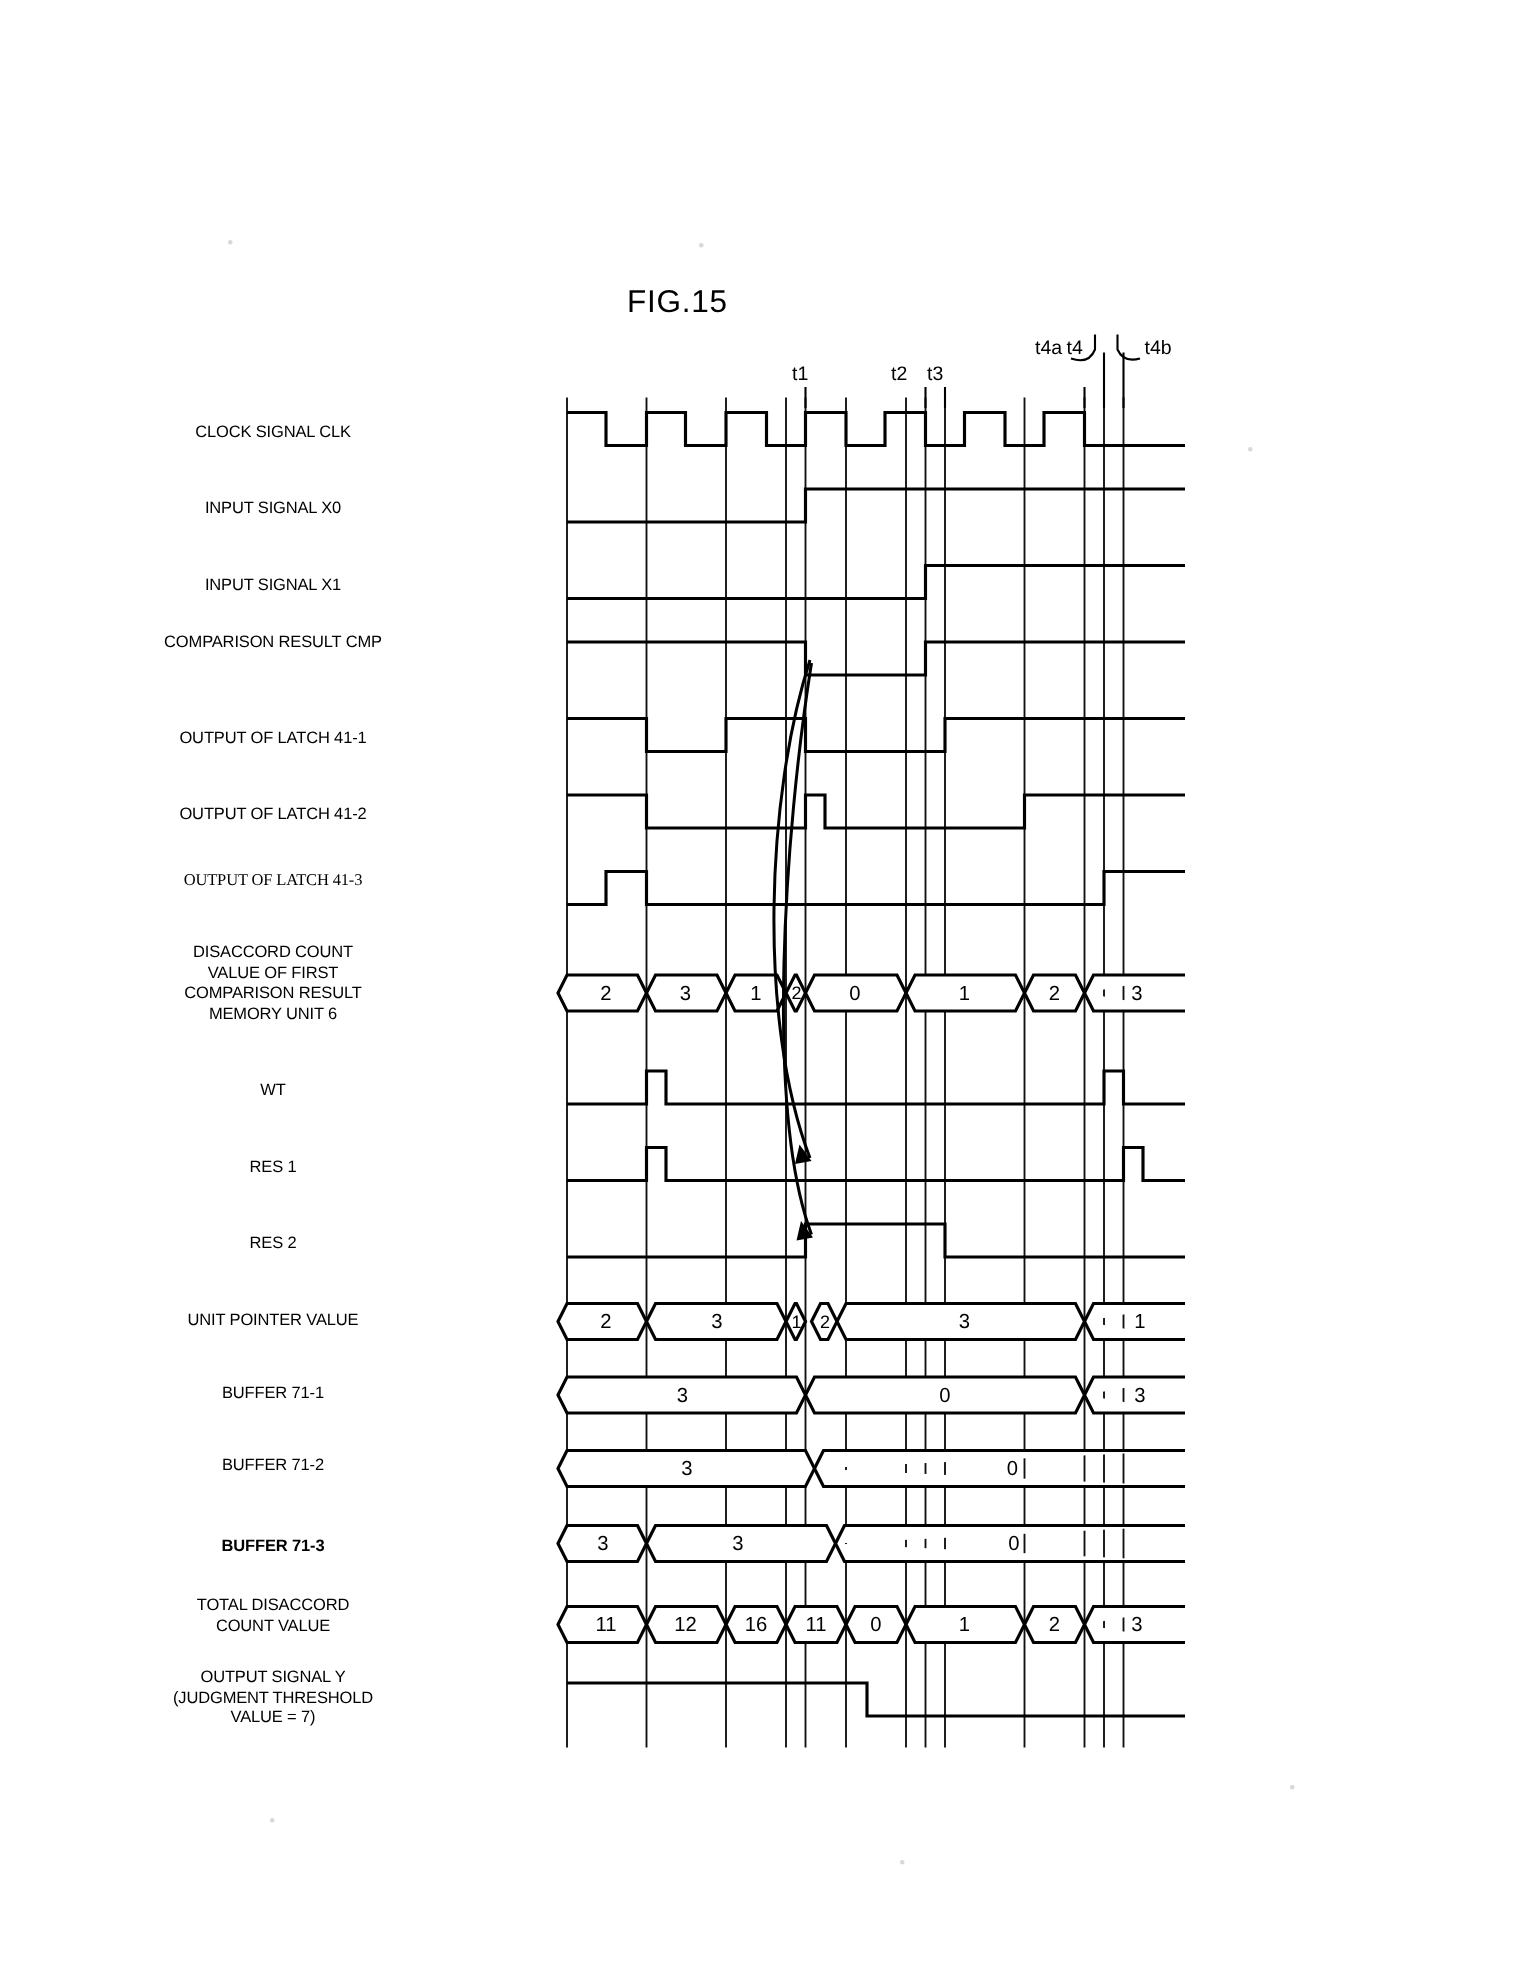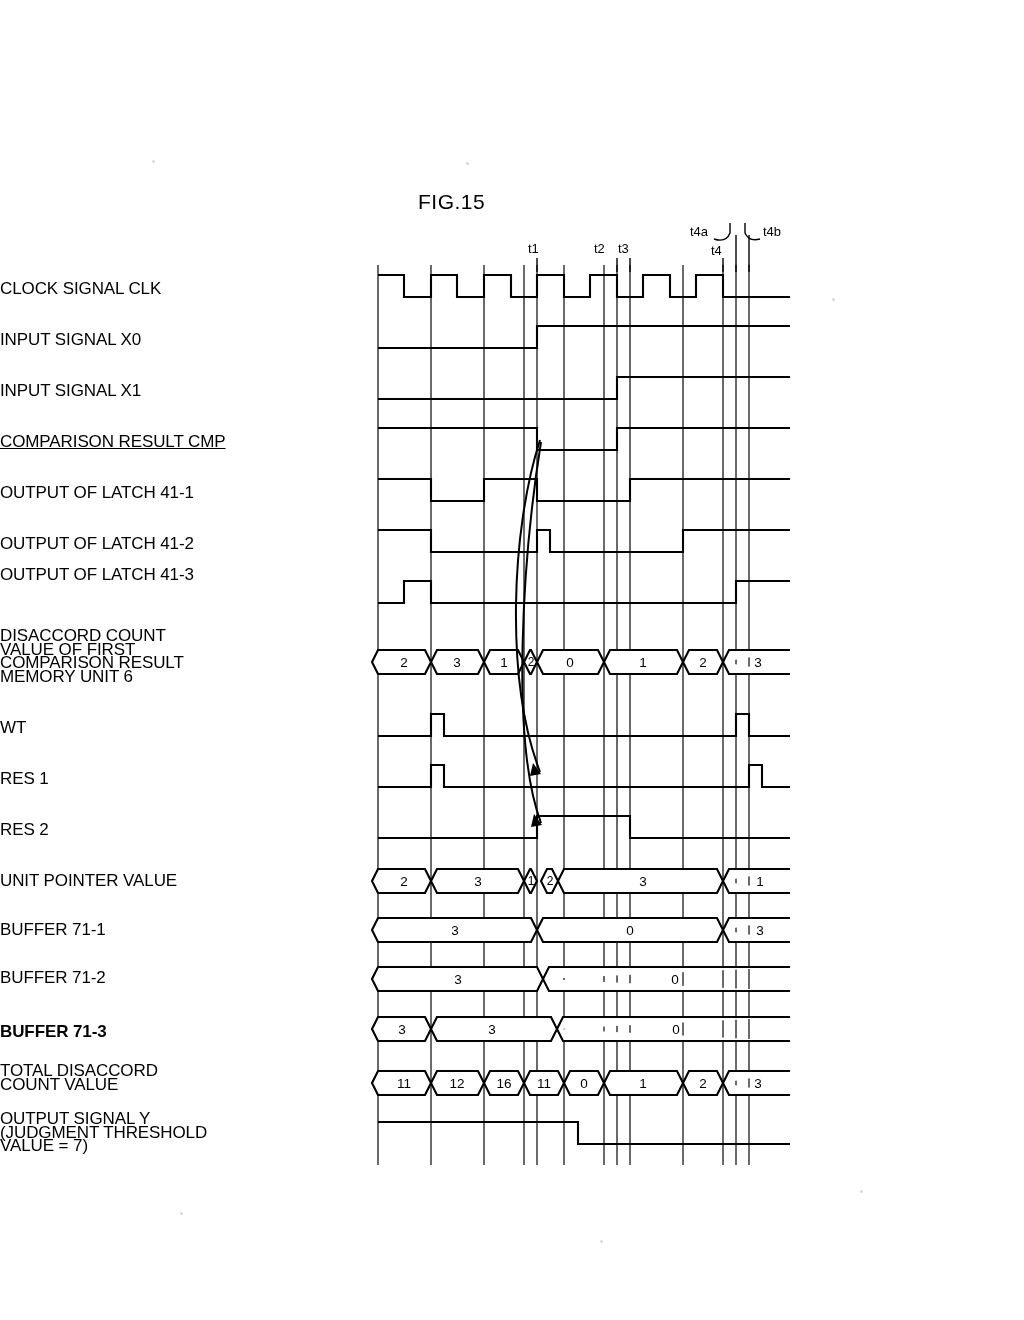--- a/index.html
+++ b/index.html
@@ -16,22 +16,22 @@
   .hdr .h1{left:128px;}
   .hdr .h2{left:424px;}
   .hdr .h3{left:706px;}
 
   
   .figtitle{position:absolute;left:418px;top:190px;
             font-size:21px;letter-spacing:.5px;}
 
   
   .labels{position:absolute;left:0px;top:240px;width:378px;}
-  .rowlabel{position:absolute;right:14px;text-align:left;
-            font-size:17px;line-height:13.6px;letter-spacing:-.1px;
+  .rowlabel{position:absolute;right:14px;text-align:center;
+            font-size:11px;line-height:13.6px;letter-spacing:-.1px;
             white-space:pre-line;}
 
   
   .tmark{position:absolute;font-size:13px;}
 
   
   svg.wf{position:absolute;left:0;top:0;width:1024px;height:1320px;}
 
   .grid{stroke:#111;stroke-width:1.25;fill:none;}
   .sig{stroke:#000;stroke-width:2.1;fill:none;stroke-linejoin:miter;}
@@ -50,24 +50,24 @@
 
 <div class="page">
 
 
   <div class="figtitle">FIG.15</div>
 
   <div class="labels">
     <div class="rowlabel" style="top:42px;width:364px;">CLOCK SIGNAL CLK</div>
     <div class="rowlabel" style="top:93px;width:364px;">INPUT SIGNAL X0</div>
     <div class="rowlabel" style="top:144px;width:364px;padding-left:46px;">INPUT SIGNAL X1</div>
-    <div class="rowlabel" style="top:195px;width:364px;text-decoration:underline;">COMPARISON RESULT CMP</div>
+    <div class="rowlabel" style="top:182px;width:364px;">COMPARISON RESULT CMP</div>
     <div class="rowlabel" style="top:246px;width:364px;">OUTPUT OF LATCH 41-1</div>
     <div class="rowlabel" style="top:297px;width:364px;">OUTPUT OF LATCH 41-2</div>
-    <div class="rowlabel" style="top:328px;width:364px;">OUTPUT OF LATCH 41-3</div>
+    <div class="rowlabel" style="top:341px;width:364px;font-family:Liberation Serif, serif;">OUTPUT OF LATCH 41-3</div>
     <div class="rowlabel" style="top:389px;width:364px;">DISACCORD COUNT
 VALUE OF FIRST
 COMPARISON RESULT
 MEMORY UNIT 6</div>
     <div class="rowlabel" style="top:481px;width:364px;">WT</div>
     <div class="rowlabel" style="top:532px;width:364px;">RES 1</div>
     <div class="rowlabel" style="top:583px;width:364px;">RES 2</div>
     <div class="rowlabel" style="top:634px;width:364px;">UNIT POINTER VALUE</div>
     <div class="rowlabel" style="top:683px;width:364px;">BUFFER 71-1</div>
     <div class="rowlabel" style="top:731px;width:364px;margin-left:16px;">BUFFER 71-2</div>
@@ -75,21 +75,21 @@
     <div class="rowlabel" style="top:824px;width:364px;">TOTAL DISACCORD
 COUNT VALUE</div>
     <div class="rowlabel" style="top:872px;width:364px;">OUTPUT SIGNAL Y
 (JUDGMENT THRESHOLD
 VALUE = 7)</div>
   </div>
 
   <div class="tmark" style="left:528px;top:241px;">t1</div>
   <div class="tmark" style="left:594px;top:241px;">t2</div>
   <div class="tmark" style="left:618px;top:241px;">t3</div>
-  <div class="tmark" style="left:711px;top:243px;">t4</div>
+  <div class="tmark" style="left:711px;top:224px;">t4</div>
   <div class="tmark" style="left:690px;top:224px;">t4a</div>
   <div class="tmark" style="left:763px;top:224px;">t4b</div>
 
   <svg class="wf" viewBox="0 0 1024 1320">
 
     <g class="grid">
       <line x1="378" y1="265" x2="378" y2="1165"></line>
       <line x1="431" y1="265" x2="431" y2="1165"></line>
       <line x1="484" y1="265" x2="484" y2="1165"></line>
       <line x1="524" y1="265" x2="524" y2="1165"></line>

